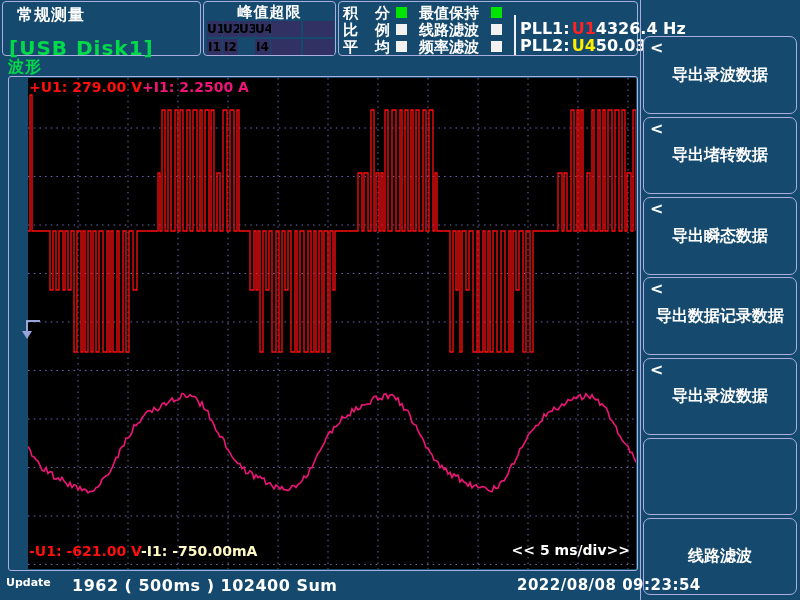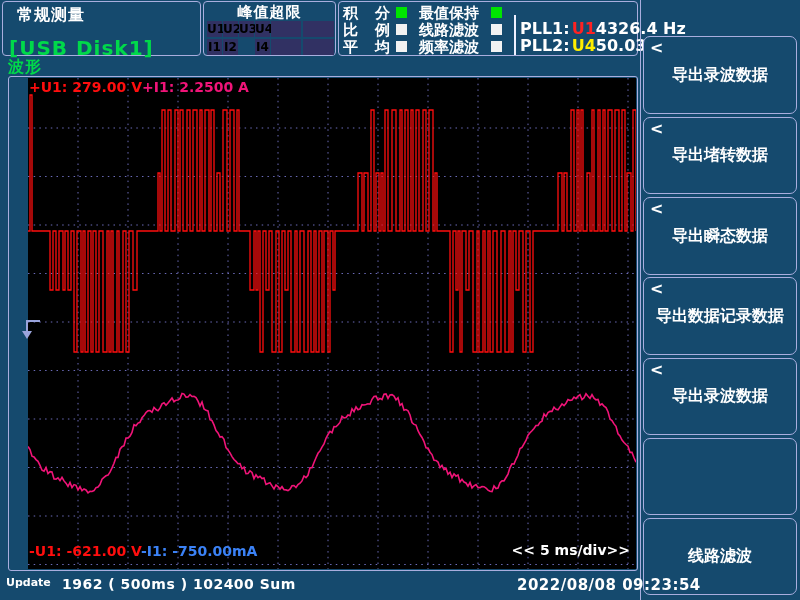--- a/index.html
+++ b/index.html
@@ -46,21 +46,21 @@
   .side-vline{left:640px;top:0;width:1px;height:600px;background:#a9aede;}
   .side-title{left:645px;top:3px;width:150px;height:30px;border:1px solid #a9aede;border-radius:4px;
     color:#00d94a;font-size:16px;text-align:center;line-height:29px;box-sizing:border-box;letter-spacing:2px;}
   .side-btn{position:absolute;left:643px;width:154px;border:1px solid #a9aede;border-radius:7px;
     box-sizing:border-box;display:flex;align-items:center;justify-content:center;
     font-size:16px;cursor:pointer;background:#154a6e;}
   .btn-arrow{position:absolute;left:6px;top:1px;font-size:16px;color:#fff;}
 
   
   .st-update{left:6px;top:576px;font-size:11px;}
-  .st-value{left:62px;top:576px;font-size:14px;letter-spacing:0.5px;}
+  .st-value{left:72px;top:576px;font-size:16px;letter-spacing:0.5px;}
   .st-time{left:517px;top:576px;font-size:15px;letter-spacing:0.5px;}
 </style>
 </head>
 <body>
 
 <div id="screen">
 
   <div class="box" style="left:2px;top:1px;width:199px;height:55px;">
     <div class="abs nowrap mode-label">常规测量</div>
     <div class="abs nowrap usb-label">[USB Disk1]</div>
@@ -128,21 +128,21 @@
       <svg id="wave-svg" width="608" height="491" viewBox="0 0 608 491">
           <path d="M50,0V491M100,0V491M150,0V491M200,0V491M250,0V491M300,0V491M350,0V491M400,0V491M450,0V491M500,0V491M550,0V491M600,0V491" fill="none" stroke="#6a6ab8" stroke-width="1" stroke-dasharray="1.5 4.2"></path>
           <path d="M0,50H608M0,98.5H608M0,147H608M0,195.5H608M0,244H608M0,292.5H608M0,341H608M0,389.5H608M0,438H608M0,486.5H608" fill="none" stroke="#6a6ab8" stroke-width="1" stroke-dasharray="1.5 4.2"></path>
           <path d="M0,153H2V17H4V153H22H22V212H25V153H28V212H31V153H35V212H37V153H40V212H43V153H46V274H49V153H53V274H55V153H57V274H60V153H63V274H65V153H68V274H71V153H75V274H79V153H81V274H83V153H85V274H89V153H91V274H95V153H98V274H101V153H105V212H109V153H130H130V95H132V153H134V32H137V153H140V32H143V153H147V32H150V153H152V32H155V153H159V32H162V153H165V32H169V153H172V32H174V153H177V32H181V153H183V32H186V153H189V95H192V153H195V32H199V153H202V32H206V153H209V32H211V153H222H222V212H226V153H228V212H230V153H232V274H235V153H238V212H241V153H244V274H248V153H251V274H254V153H257V212H260V153H263V274H267V153H269V274H272V153H276V274H280V153H283V274H286V153H288V274H291V153H294V274H296V153H300V274H302V153H305V212H307V153H330H330V95H334V153H336V95H340V153H343V32H346V153H348V95H351V153H353V95H355V153H357V32H360V153H364V32H368V153H372V32H374V153H377V32H380V153H383V32H385V153H388V32H391V153H395V32H398V153H401V32H405V153H407V95H409V153H422H422V274H425V153H428V212H430V153H432V274H434V153H438V212H441V153H445V274H449V153H451V274H455V153H457V274H460V153H462V274H465V153H469V274H473V153H477V274H481V153H483V274H485V153H488V212H491V153H495V274H498V153H502V274H505V153H530H530V95H534V153H536V95H539V153H543V32H546V153H549V32H551V153H553V32H555V153H559V95H562V153H564V32H566V153H570V32H572V153H575V32H577V153H580V32H584V153H587V32H591V153H594V32H597V153H599V95H603V153H605V32H608V153H608" fill="none" stroke="#ff0e0e" stroke-width="1.3"></path>
           <path d="M0,368.5L2,371.6L4,378.2L6,378.9L8,381.6L10,383.3L12,387.4L14,392.2L16,393.1L18,389.5L20,395.5L22,393.6L24,394.0L26,401.0L28,401.1L30,399.8L32,402.6L34,399.3L36,402.9L38,405.2L40,408.4L42,404.5L44,409.6L46,406.6L48,407.3L50,412.0L52,408.7L54,412.8L56,411.0L58,412.0L60,414.8L62,413.3L64,413.5L66,412.6L68,409.6L70,409.1L72,406.6L74,401.2L76,399.3L78,397.8L80,397.1L82,394.2L84,389.9L86,385.2L88,379.4L90,379.5L92,371.2L94,368.7L96,367.7L98,360.1L100,360.0L102,358.2L104,354.4L106,346.7L108,347.8L110,345.1L112,344.3L114,339.8L116,337.6L118,334.5L120,332.8L122,332.6L124,334.3L126,329.5L128,331.5L130,332.8L132,330.2L134,325.9L136,324.7L138,327.3L140,325.0L142,322.4L144,319.9L146,323.7L148,322.2L150,322.0L152,320.5L154,315.5L156,316.1L158,319.1L160,318.9L162,316.6L164,318.5L166,318.4L168,319.6L170,323.2L172,328.0L174,324.0L176,330.9L178,332.3L180,332.9L182,341.6L184,342.6L186,346.9L188,352.5L190,355.0L192,359.1L194,358.6L196,361.4L198,369.6L200,371.9L202,374.9L204,378.6L206,381.5L208,383.4L210,385.7L212,385.5L214,390.8L216,389.2L218,395.7L220,395.5L222,392.8L224,394.4L226,400.6L228,396.8L230,399.6L232,398.3L234,400.6L236,400.0L238,406.4L240,405.6L242,404.8L244,407.9L246,411.0L248,407.0L250,408.5L252,411.1L254,408.7L256,411.8L258,411.9L260,412.6L262,411.2L264,407.8L266,407.5L268,409.5L270,406.6L272,405.2L274,402.9L276,398.0L278,399.7L280,397.3L282,389.7L284,389.7L286,384.5L288,379.7L290,375.3L292,372.9L294,369.2L296,366.0L298,360.2L300,356.5L302,353.4L304,354.7L306,348.5L308,348.7L310,346.7L312,344.4L314,338.3L316,339.8L318,339.5L320,336.9L322,337.7L324,330.8L326,333.6L328,328.9L330,331.8L332,330.9L334,326.7L336,327.0L338,326.5L340,325.8L342,326.2L344,321.3L346,318.5L348,318.1L350,322.1L352,320.4L354,321.5L356,316.2L358,315.9L360,320.4L362,316.9L364,316.7L366,318.1L368,321.9L370,319.8L372,327.4L374,325.6L376,332.3L378,331.6L380,332.7L382,337.0L384,344.5L386,346.4L388,347.1L390,352.7L392,356.5L394,359.5L396,363.6L398,369.8L400,370.1L402,374.2L404,376.6L406,382.3L408,382.5L410,384.1L412,389.6L414,387.5L416,391.5L418,390.3L420,396.2L422,394.2L424,399.6L426,395.8L428,398.1L430,396.9L432,404.0L434,401.3L436,404.1L438,405.0L440,408.1L442,404.5L444,409.9L446,407.8L448,406.5L450,409.4L452,409.7L454,408.5L456,408.7L458,410.0L460,412.1L462,413.3L464,413.7L466,408.0L468,410.6L470,410.0L472,404.7L474,402.9L476,402.9L478,399.5L480,396.1L482,389.6L484,385.8L486,386.1L488,381.3L490,377.3L492,370.6L494,369.4L496,365.8L498,362.5L500,357.2L502,354.7L504,352.8L506,350.4L508,347.5L510,347.4L512,344.4L514,343.2L516,335.9L518,338.4L520,334.5L522,333.3L524,333.4L526,329.1L528,331.4L530,331.9L532,328.9L534,326.0L536,327.7L538,325.2L540,321.6L542,322.4L544,322.0L546,319.1L548,320.6L550,318.2L552,316.8L554,321.6L556,319.8L558,315.8L560,318.2L562,320.4L564,316.7L566,320.2L568,321.8L570,321.4L572,327.2L574,325.9L576,328.1L578,329.6L580,333.7L582,341.1L584,342.5L586,345.9L588,348.3L590,355.8L592,357.9L594,362.0L596,364.5L598,366.5L600,368.2L602,374.4L604,374.4L606,379.7L608,384.3" fill="none" stroke="#f01478" stroke-width="1.6"></path>
         </svg>
       <div class="wave-lab lab-top">
         <span style="color: rgb(255, 14, 14);">+U1: 279.00 V</span><span style="color: rgb(240, 20, 120);">+I1: 2.2500 A</span>
       </div>
       <div class="wave-lab lab-bot">
-        <span style="color: rgb(255, 14, 14);">-U1: -621.00 V</span><span style="color: #3b82f6;">-I1: -750.00mA</span>
+        <span style="color: rgb(255, 14, 14);">-U1: -621.00 V</span><span style="color: #fef9c3;">-I1: -750.00mA</span>
       </div>
       <div class="wave-lab lab-tb">&lt;&lt;  5 ms/div&gt;&gt;</div>
     </div>
   </div>
 
   <div class="abs side-vline"></div>
 
   <div class="side-btn" style="top:36px;height:78px;">
     <span class="btn-arrow">&lt;</span>
     <span class="nowrap">导出录波数据</span>

